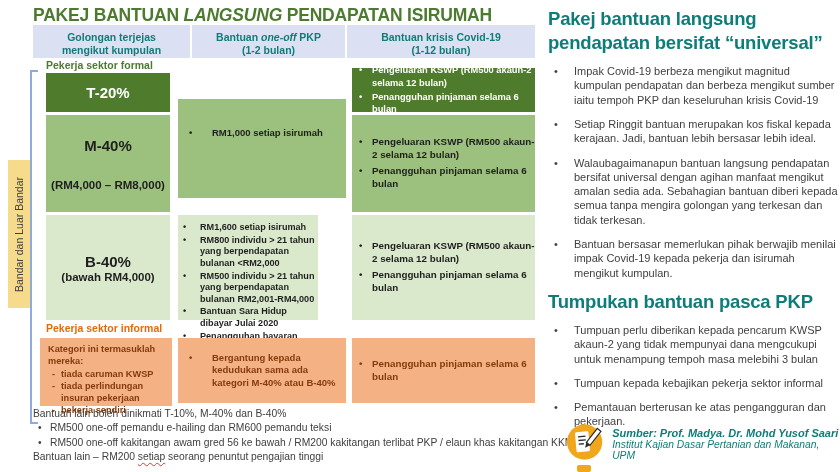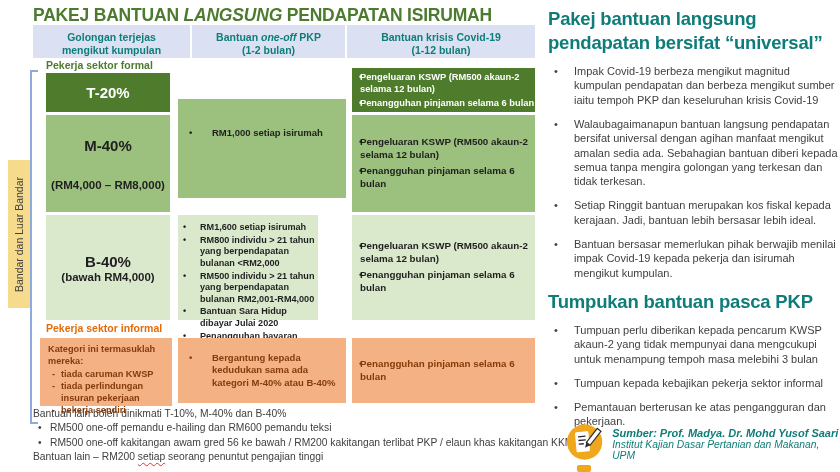--- a/index.html
+++ b/index.html
@@ -37,21 +37,21 @@
   .c-b40o { left:178px; top:215px; width:140px; height:105px; padding-top:7px; }
   .c-b40c { left:352px; top:215px; width:183px; height:105px; display:flex; flex-direction:column; justify-content:center; }
   .c-inf1 { left:40px;  top:338px; width:132px; height:68px; padding:6px 3px 0 8px; }
   .c-inf2 { left:178px; top:338px; width:168px; height:65px; display:flex; flex-direction:column; justify-content:center; }
   .c-inf3 { left:352px; top:338px; width:183px; height:65px; display:flex; flex-direction:column; justify-content:center; }
 
   .big { font-size:15px;   font-weight:700; }
   .sub { font-size:11.5px; font-weight:700; margin-top:1px; }
 
   ul.blt { list-style:none; margin:0; padding:0; font-weight:700; }
-  ul.blt li { position:relative; padding-left:8px; margin:0 0 3px 0; font-size:9.8px; line-height:1.32; }
+  ul.blt li { position:relative; padding-left:20px; margin:0 0 3px 0; font-size:9.8px; line-height:1.32; }
   ul.blt li::before { content:"\2022"; position:absolute; left:7px; }
   ul.blt li:last-child { margin-bottom:0; }
 
   .c-t20c ul li { font-size:9.3px; margin-bottom:2px; }
   ul.ind2 li { padding-left:34px; font-size:9.5px; }
   ul.ind2 li::before { left:11px; }
   .c-b40o ul li { padding-left:22px; font-size:9.1px; line-height:1.28; margin-bottom:1px; }
   .c-b40o ul li::before { left:5px; }
 
   .intro { font-size:9.2px; font-weight:700; line-height:1.3; margin-bottom:1px; }
@@ -200,22 +200,22 @@
       </ul>
     <div class="nline">
       <span>Bantuan lain – RM200 </span><span class="sp">setiap</span><span> seorang penuntut pengajian tinggi</span>
     </div>
   </div>
 
   <div class="right-panel">
     <div class="rp-h">Pakej bantuan langsung pendapatan bersifat “universal”</div>
     <ul class="rp">
         <li>Impak Covid-19 berbeza mengikut magnitud kumpulan pendapatan dan berbeza mengikut sumber iaitu tempoh PKP dan keseluruhan krisis Covid-19</li>
+        <li>Setiap Ringgit bantuan merupakan kos fiskal kepada kerajaan. Jadi, bantuan lebih bersasar lebih ideal.</li>
         <li>Walaubagaimanapun bantuan langsung pendapatan bersifat universal dengan agihan manfaat mengikut amalan sedia ada. Sebahagian bantuan diberi kepada semua tanpa mengira golongan yang terkesan dan tidak terkesan.</li>
-        <li>Setiap Ringgit bantuan merupakan kos fiskal kepada kerajaan. Jadi, bantuan lebih bersasar lebih ideal.</li>
         <li>Bantuan bersasar memerlukan pihak berwajib menilai impak Covid-19 kepada pekerja dan isirumah mengikut kumpulan.</li>
       </ul>
     <div class="rp-h h2">Tumpukan bantuan pasca PKP</div>
     <ul class="rp">
         <li>Tumpuan perlu diberikan kepada pencarum KWSP akaun-2 yang tidak mempunyai dana mengcukupi untuk menampung tempoh masa melebihi 3 bulan</li>
         <li>Tumpuan kepada kebajikan pekerja sektor informal</li>
         <li>Pemantauan berterusan ke atas pengangguran dan pekerjaan.</li>
       </ul>
   </div>
 

